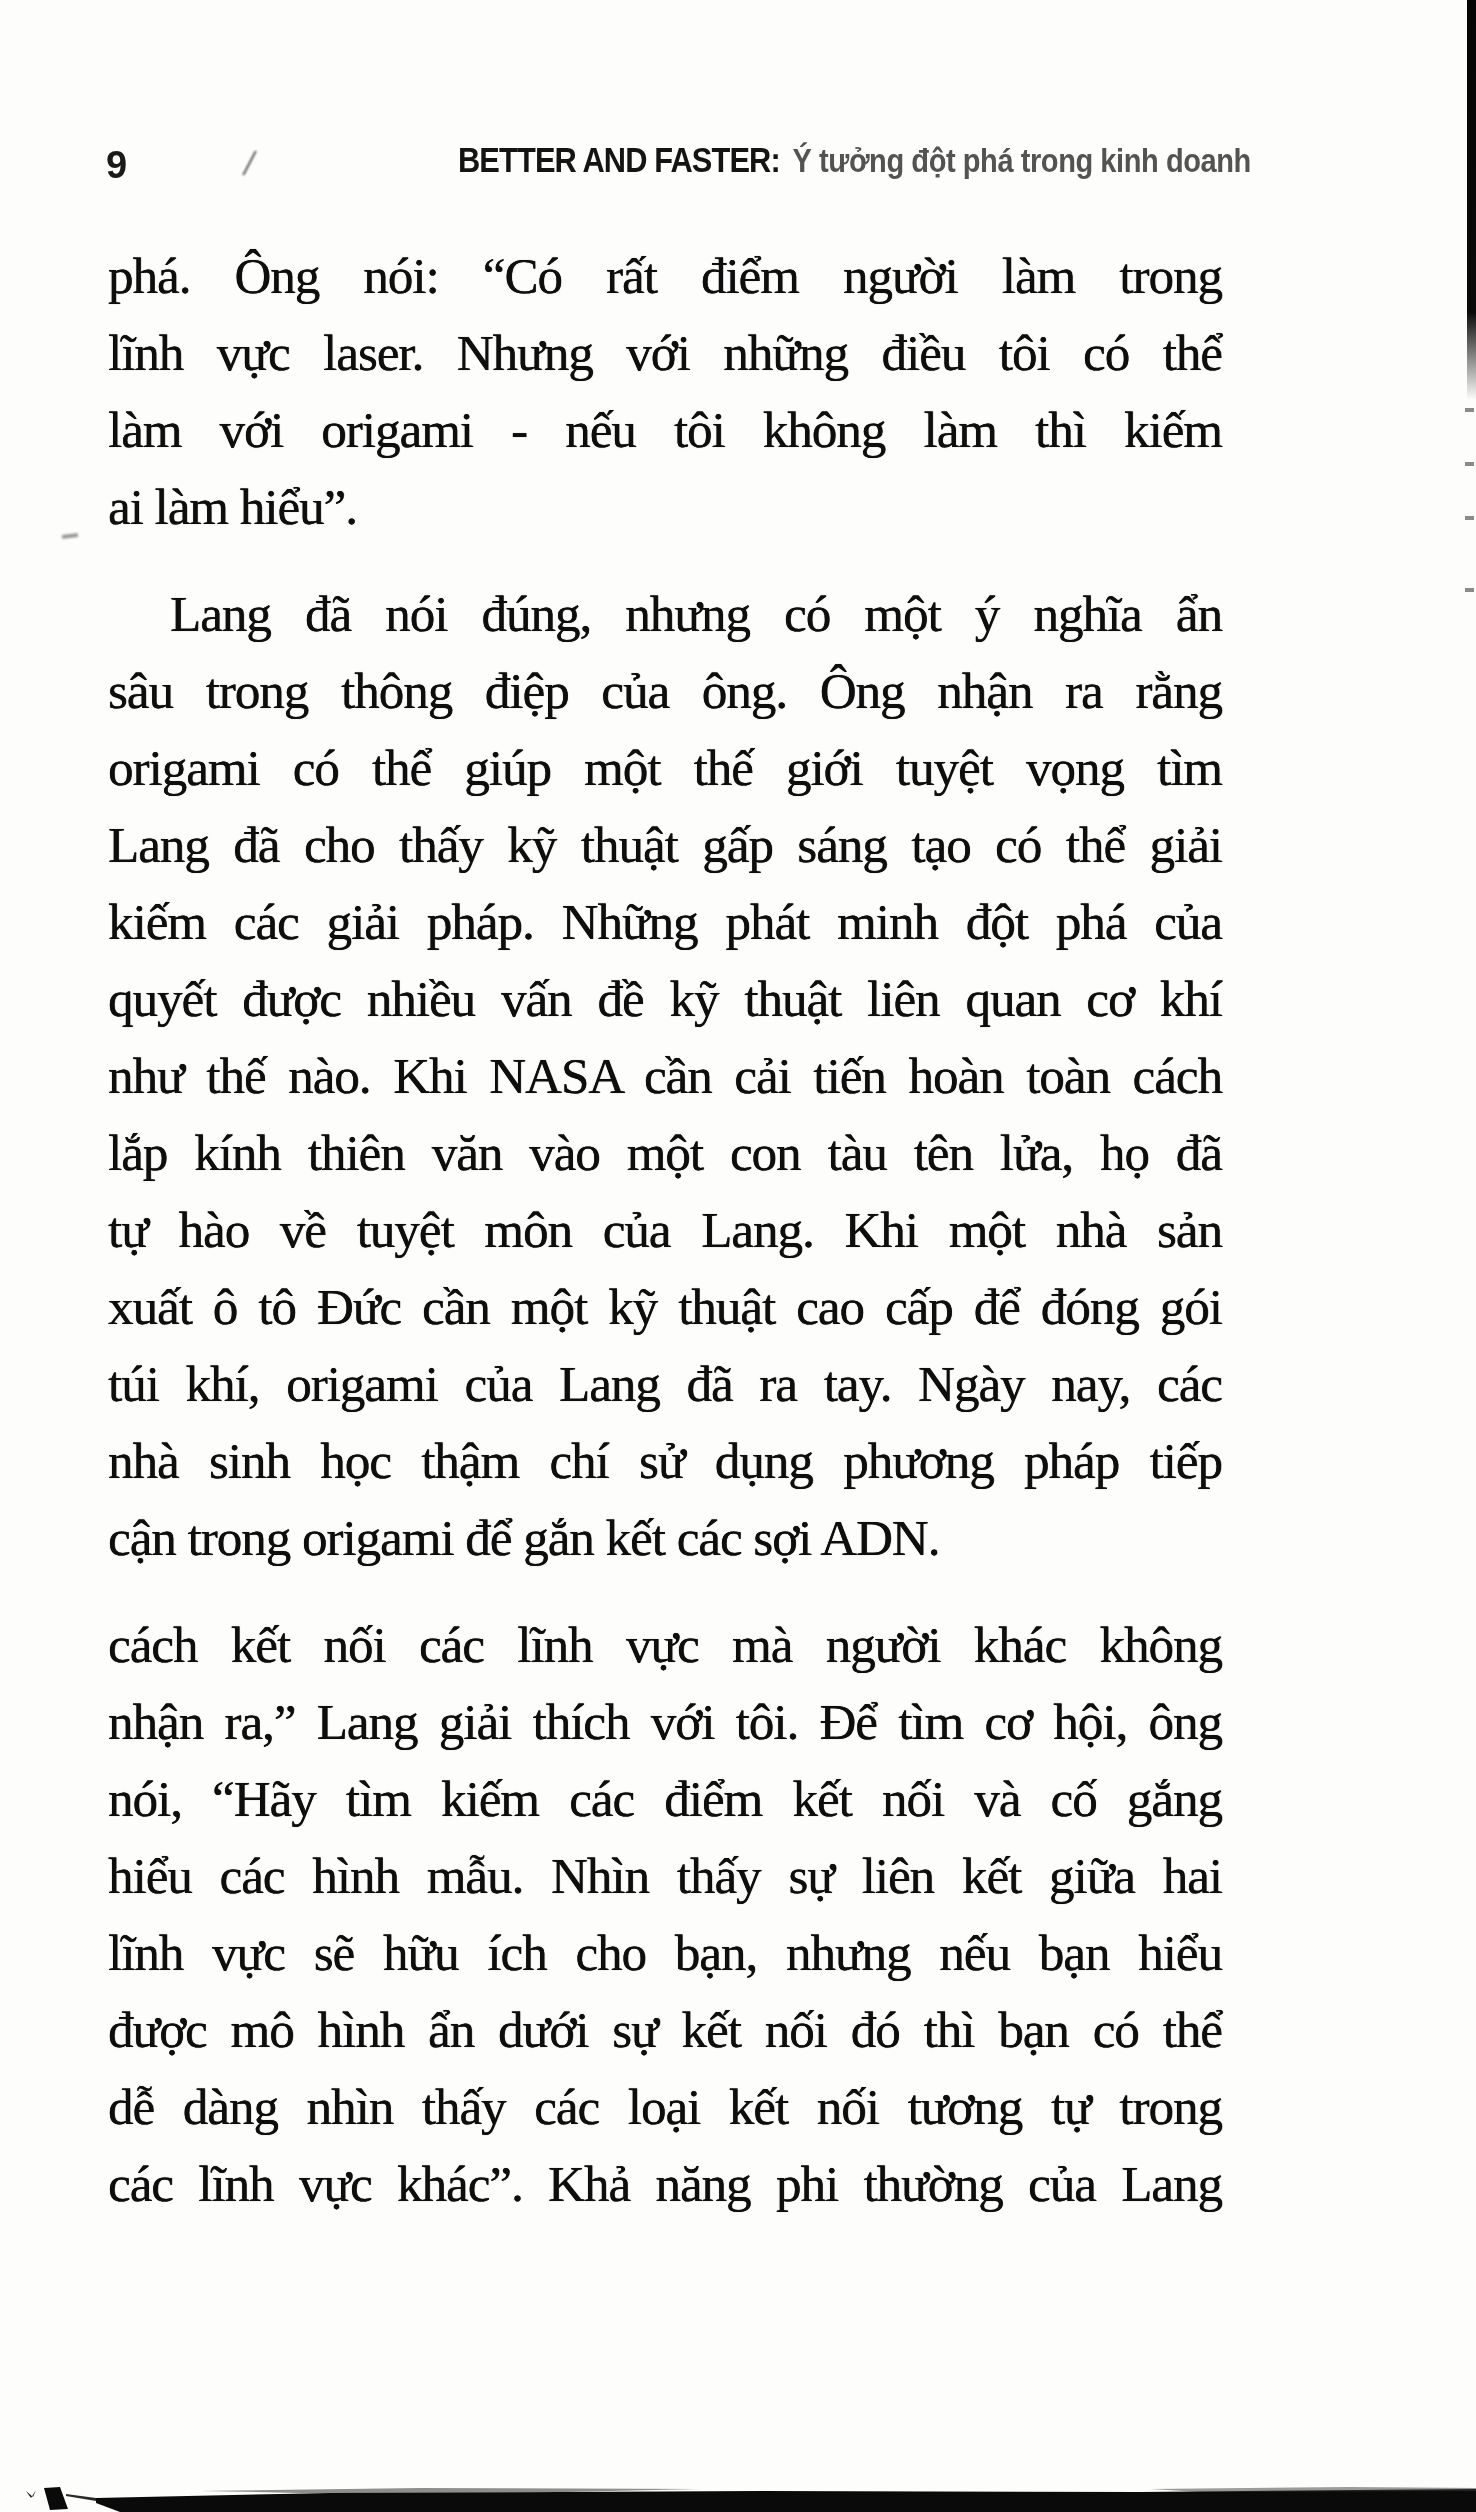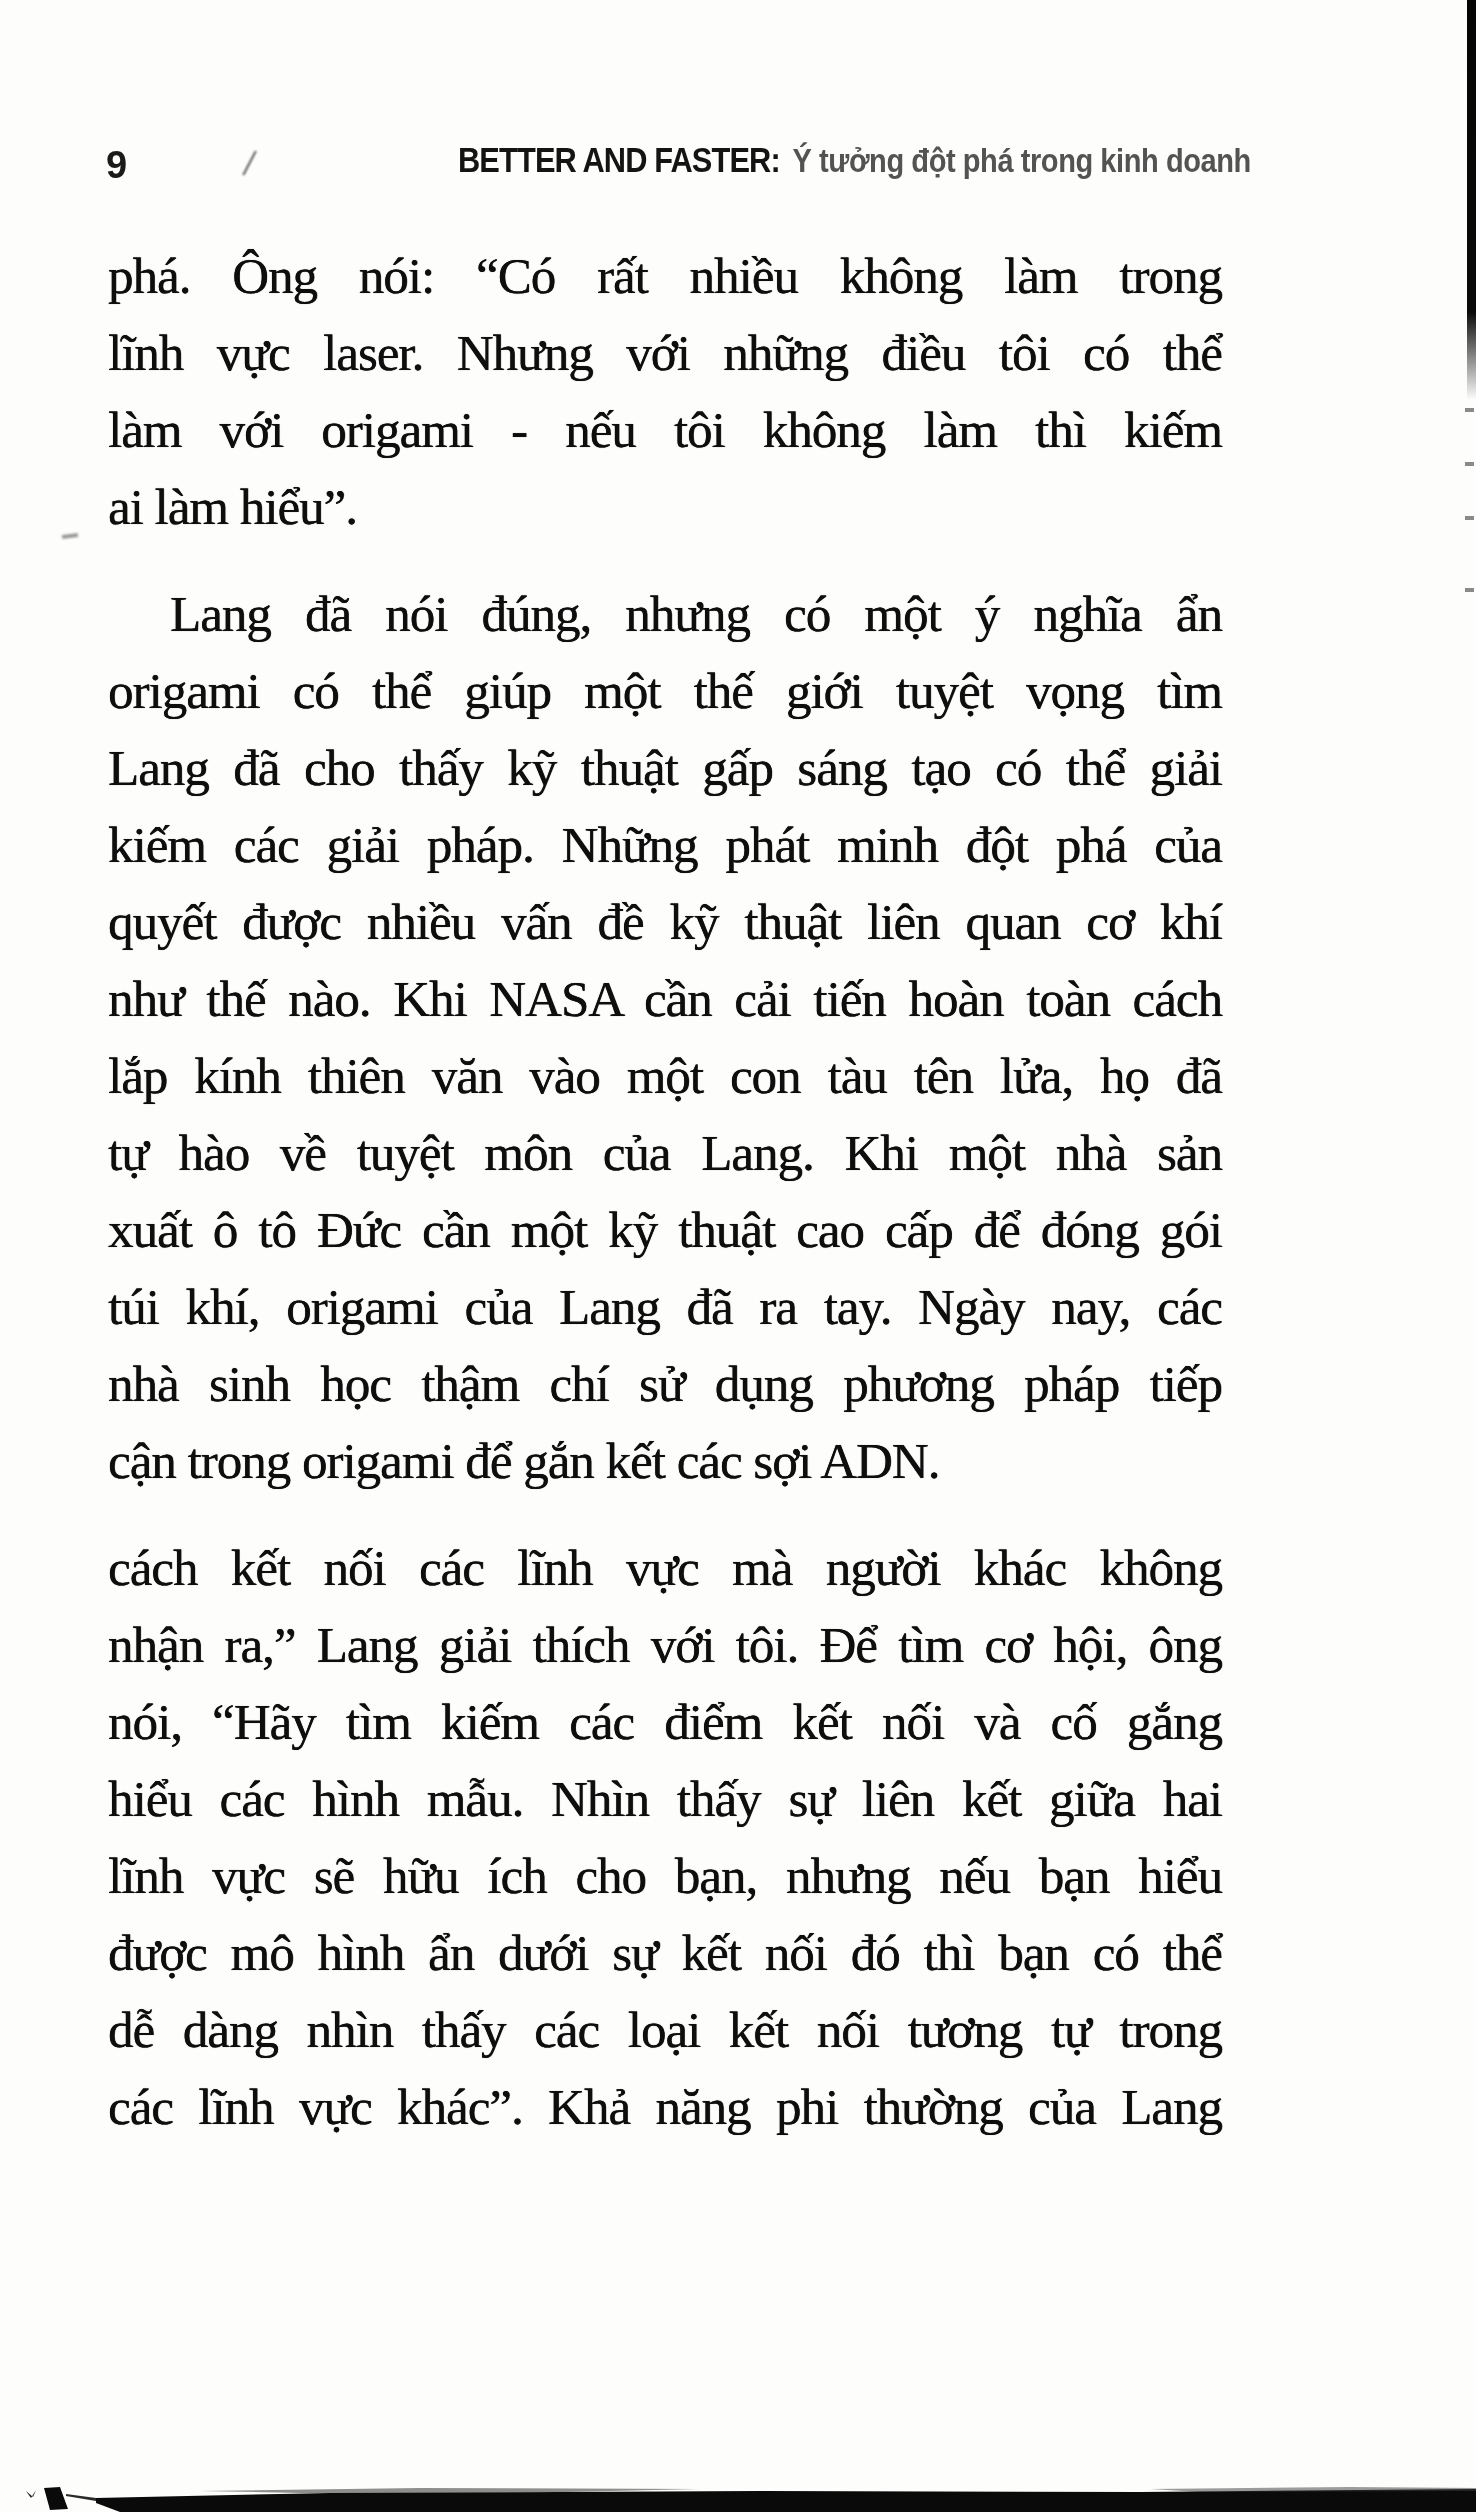--- a/index.html
+++ b/index.html
@@ -89,28 +89,29 @@
     <span class="header-slash">/</span>
     <span class="running-title">
       <span class="bold-part">BETTER AND FASTER:</span>
       <span class="rest-part">Ý tưởng đột phá trong kinh doanh</span>
     </span>
   </div>
 
   <div class="body-text">
 
     <div class="para">
-      <div class="line">phá. Ông nói: “Có rất nhiều không làm trong</div>
+      <div class="line">phá. Ông nói: “Có rất điểm người làm trong</div>
       <div class="line">lĩnh vực laser. Nhưng với những điều tôi có thể</div>
       <div class="line">làm với origami - nếu tôi không làm thì kiếm</div>
       <div class="line lastline">ai làm hiểu”.</div>
     </div>
 
     <div class="para">
       <div class="line first">Lang đã nói đúng, nhưng có một ý nghĩa ẩn</div>
+      <div class="line">sâu trong thông điệp của ông. Ông nhận ra rằng</div>
       <div class="line">origami có thể giúp một thế giới tuyệt vọng tìm</div>
       <div class="line">Lang đã cho thấy kỹ thuật gấp sáng tạo có thể giải</div>
       <div class="line">kiếm các giải pháp. Những phát minh đột phá của</div>
       <div class="line">quyết được nhiều vấn đề kỹ thuật liên quan cơ khí</div>
       <div class="line">như thế nào. Khi NASA cần cải tiến hoàn toàn cách</div>
       <div class="line">lắp kính thiên văn vào một con tàu tên lửa, họ đã</div>
       <div class="line">tự hào về tuyệt môn của Lang. Khi một nhà sản</div>
       <div class="line">xuất ô tô Đức cần một kỹ thuật cao cấp để đóng gói</div>
       <div class="line">túi khí, origami của Lang đã ra tay. Ngày nay, các</div>
       <div class="line">nhà sinh học thậm chí sử dụng phương pháp tiếp</div>

